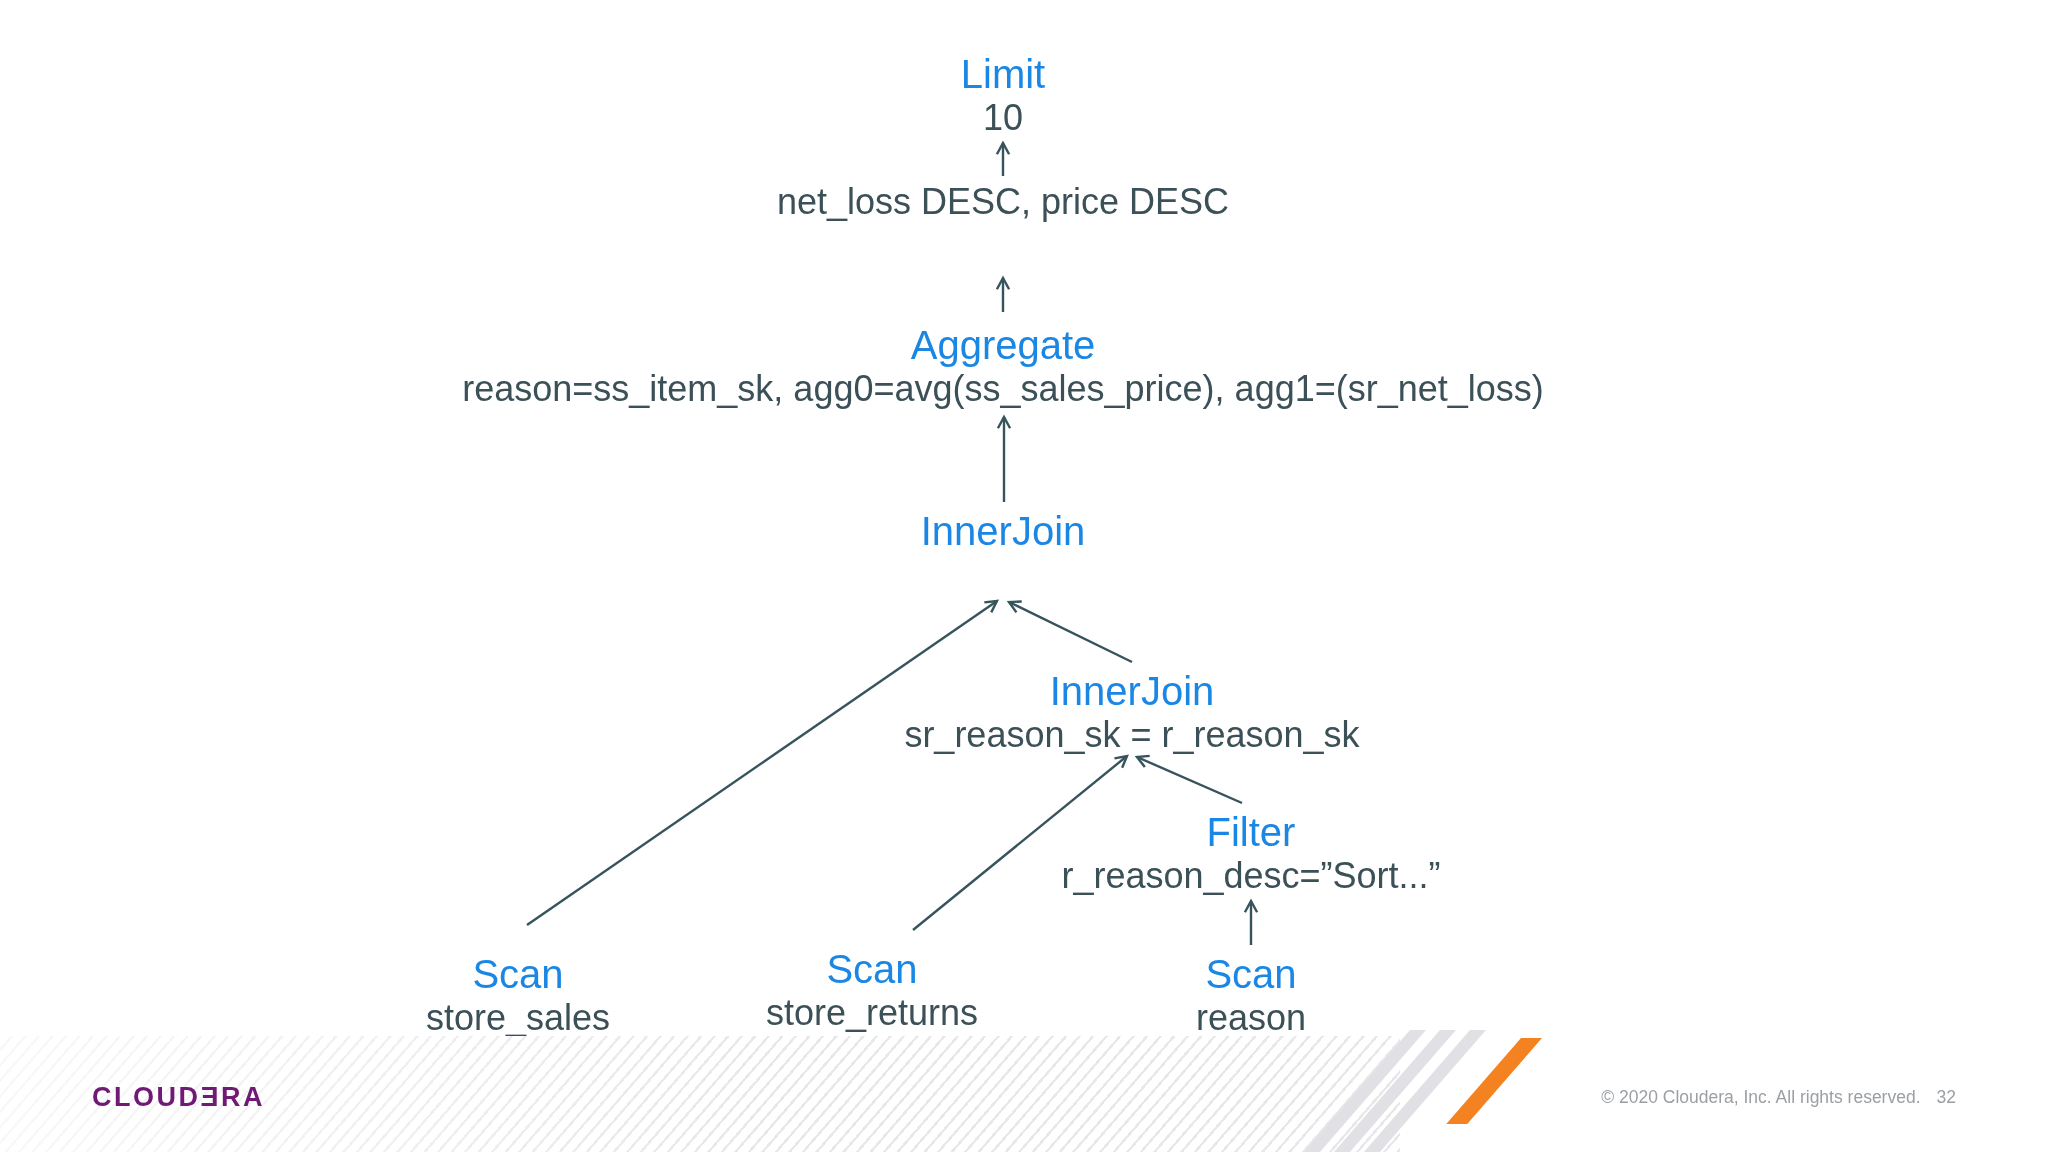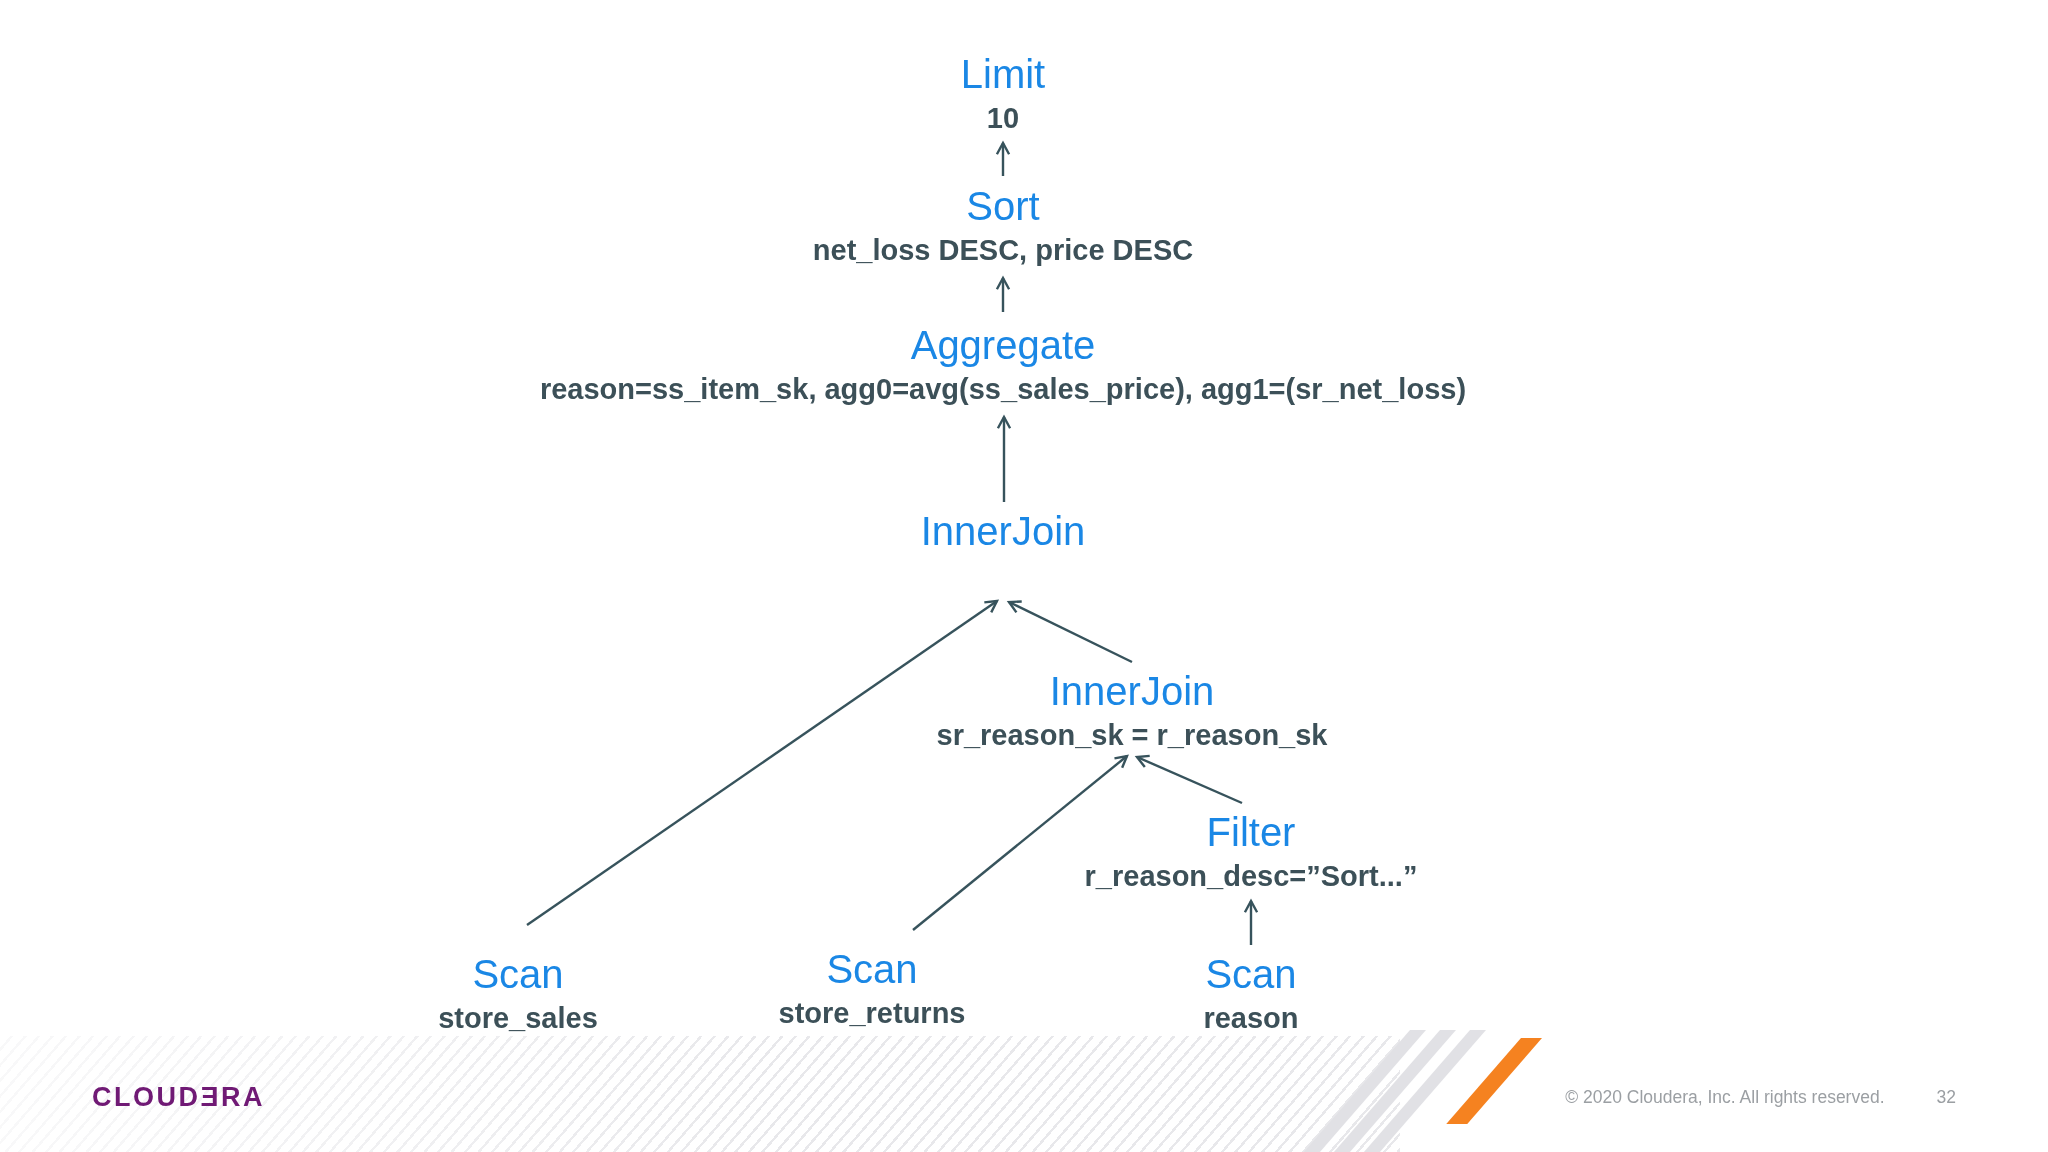--- a/index.html
+++ b/index.html
@@ -3,42 +3,42 @@
 <meta charset="utf-8">
 <style>
   html,body{margin:0;padding:0;background:#ffffff;}
   .slide{
     position:relative;width:2048px;height:1152px;overflow:hidden;background:#ffffff;
     font-family:"Liberation Sans","DejaVu Sans",sans-serif;
   }
   
   .node{position:absolute;transform:translateX(-50%);text-align:center;white-space:nowrap;}
   .node .title{font-size:40px;line-height:48px;font-weight:400;color:#1A87E5;}
-  .node .subtitle{font-size:29px;line-height:40px;font-weight:700;color:#3C5058;}
+  .node .subtitle{font-size:36px;line-height:40px;font-weight:400;color:#3C5058;}
   
   #edges{position:absolute;left:0;top:0;width:2048px;height:1152px;pointer-events:none;}
   
   .footer-stripes{
     position:absolute;left:0;bottom:0;height:116px;width:1400px;
     background:repeating-linear-gradient(131deg,#ffffff 0px,#ffffff 7.8px,#e8e8eb 7.8px,#e8e8eb 10.2px);
   }
   .footer-stripes::after{
     content:"";position:absolute;inset:0;
     background:linear-gradient(to right,rgba(255,255,255,.72) 0%,rgba(255,255,255,0) 55%);
   }
   .deco-bar{position:absolute;transform:skewX(-41deg);transform-origin:left top;}
   .deco-bar.gray{bottom:-6px;height:128px;width:16px;background:#e1e1e5;}
   .deco-bar.orange{height:86px;width:21px;}
   
   .logo{
     position:absolute;left:92px;top:1082px;font-size:27px;font-weight:700;
     letter-spacing:2.5px;color:#701a75;
   }
   .footer-right{
-    position:absolute;right:92px;top:1087px;display:flex;align-items:baseline;gap:52px;
+    position:absolute;right:92px;top:1087px;display:flex;align-items:baseline;gap:16px;
     font-size:17.5px;color:#9b9fa3;
   }
 </style>
 </head>
 <body>
 
 <div class="slide">
 
   <svg id="edges" viewBox="0 0 2048 1152" xmlns="http://www.w3.org/2000/svg">
     <defs>
@@ -57,21 +57,20 @@
         <line x1="1251" y1="945" x2="1251" y2="901" marker-end="url(#arrowhead)"></line>
       </g>
   </svg>
 
   <div id="tree">
       <div class="node" style="left: 1003px; top: 50px;">
         <div class="title">Limit</div>
         <div class="subtitle">10</div>
       </div>
       <div class="node" style="left: 1003px; top: 182px;">
-        <div class="title">Sort</div>
         <div class="subtitle">net_loss DESC, price DESC</div>
       </div>
       <div class="node" style="left: 1003px; top: 321px;">
         <div class="title">Aggregate</div>
         <div class="subtitle">reason=ss_item_sk, agg0=avg(ss_sales_price), agg1=(sr_net_loss)</div>
       </div>
       <div class="node" style="left: 1003px; top: 507px;">
         <div class="title">InnerJoin</div>
       </div>
       <div class="node" style="left: 1132px; top: 667px;">

